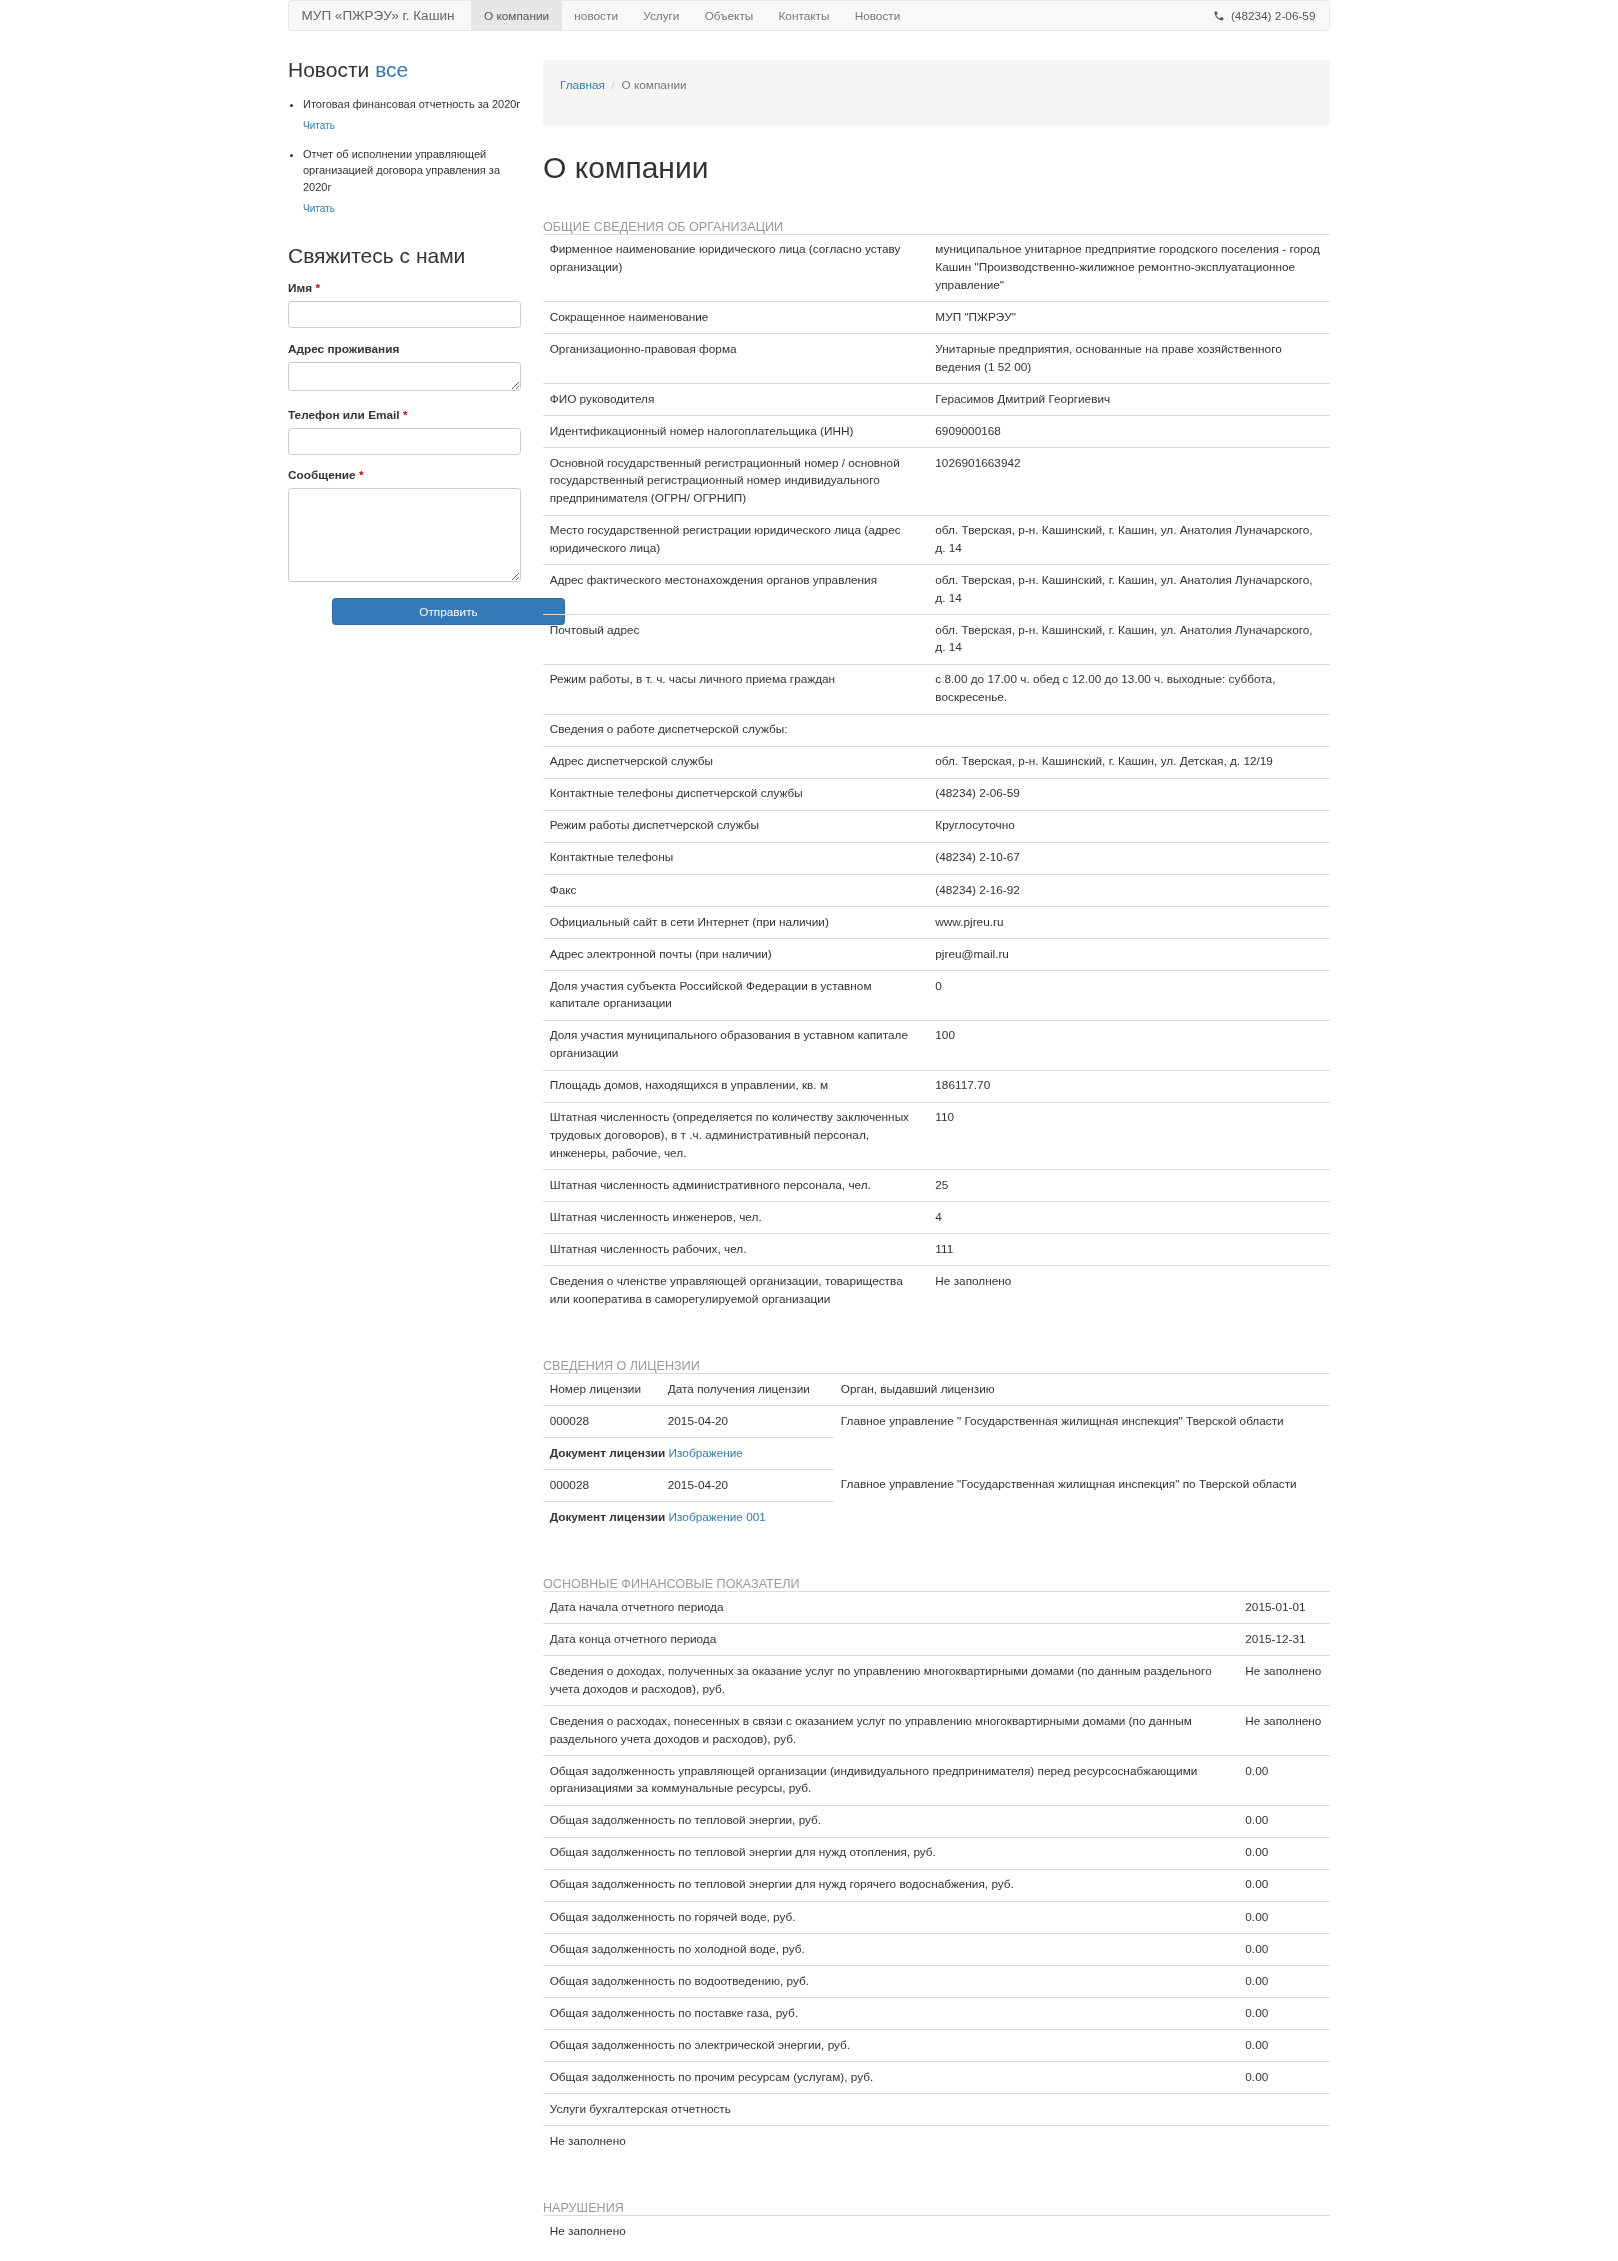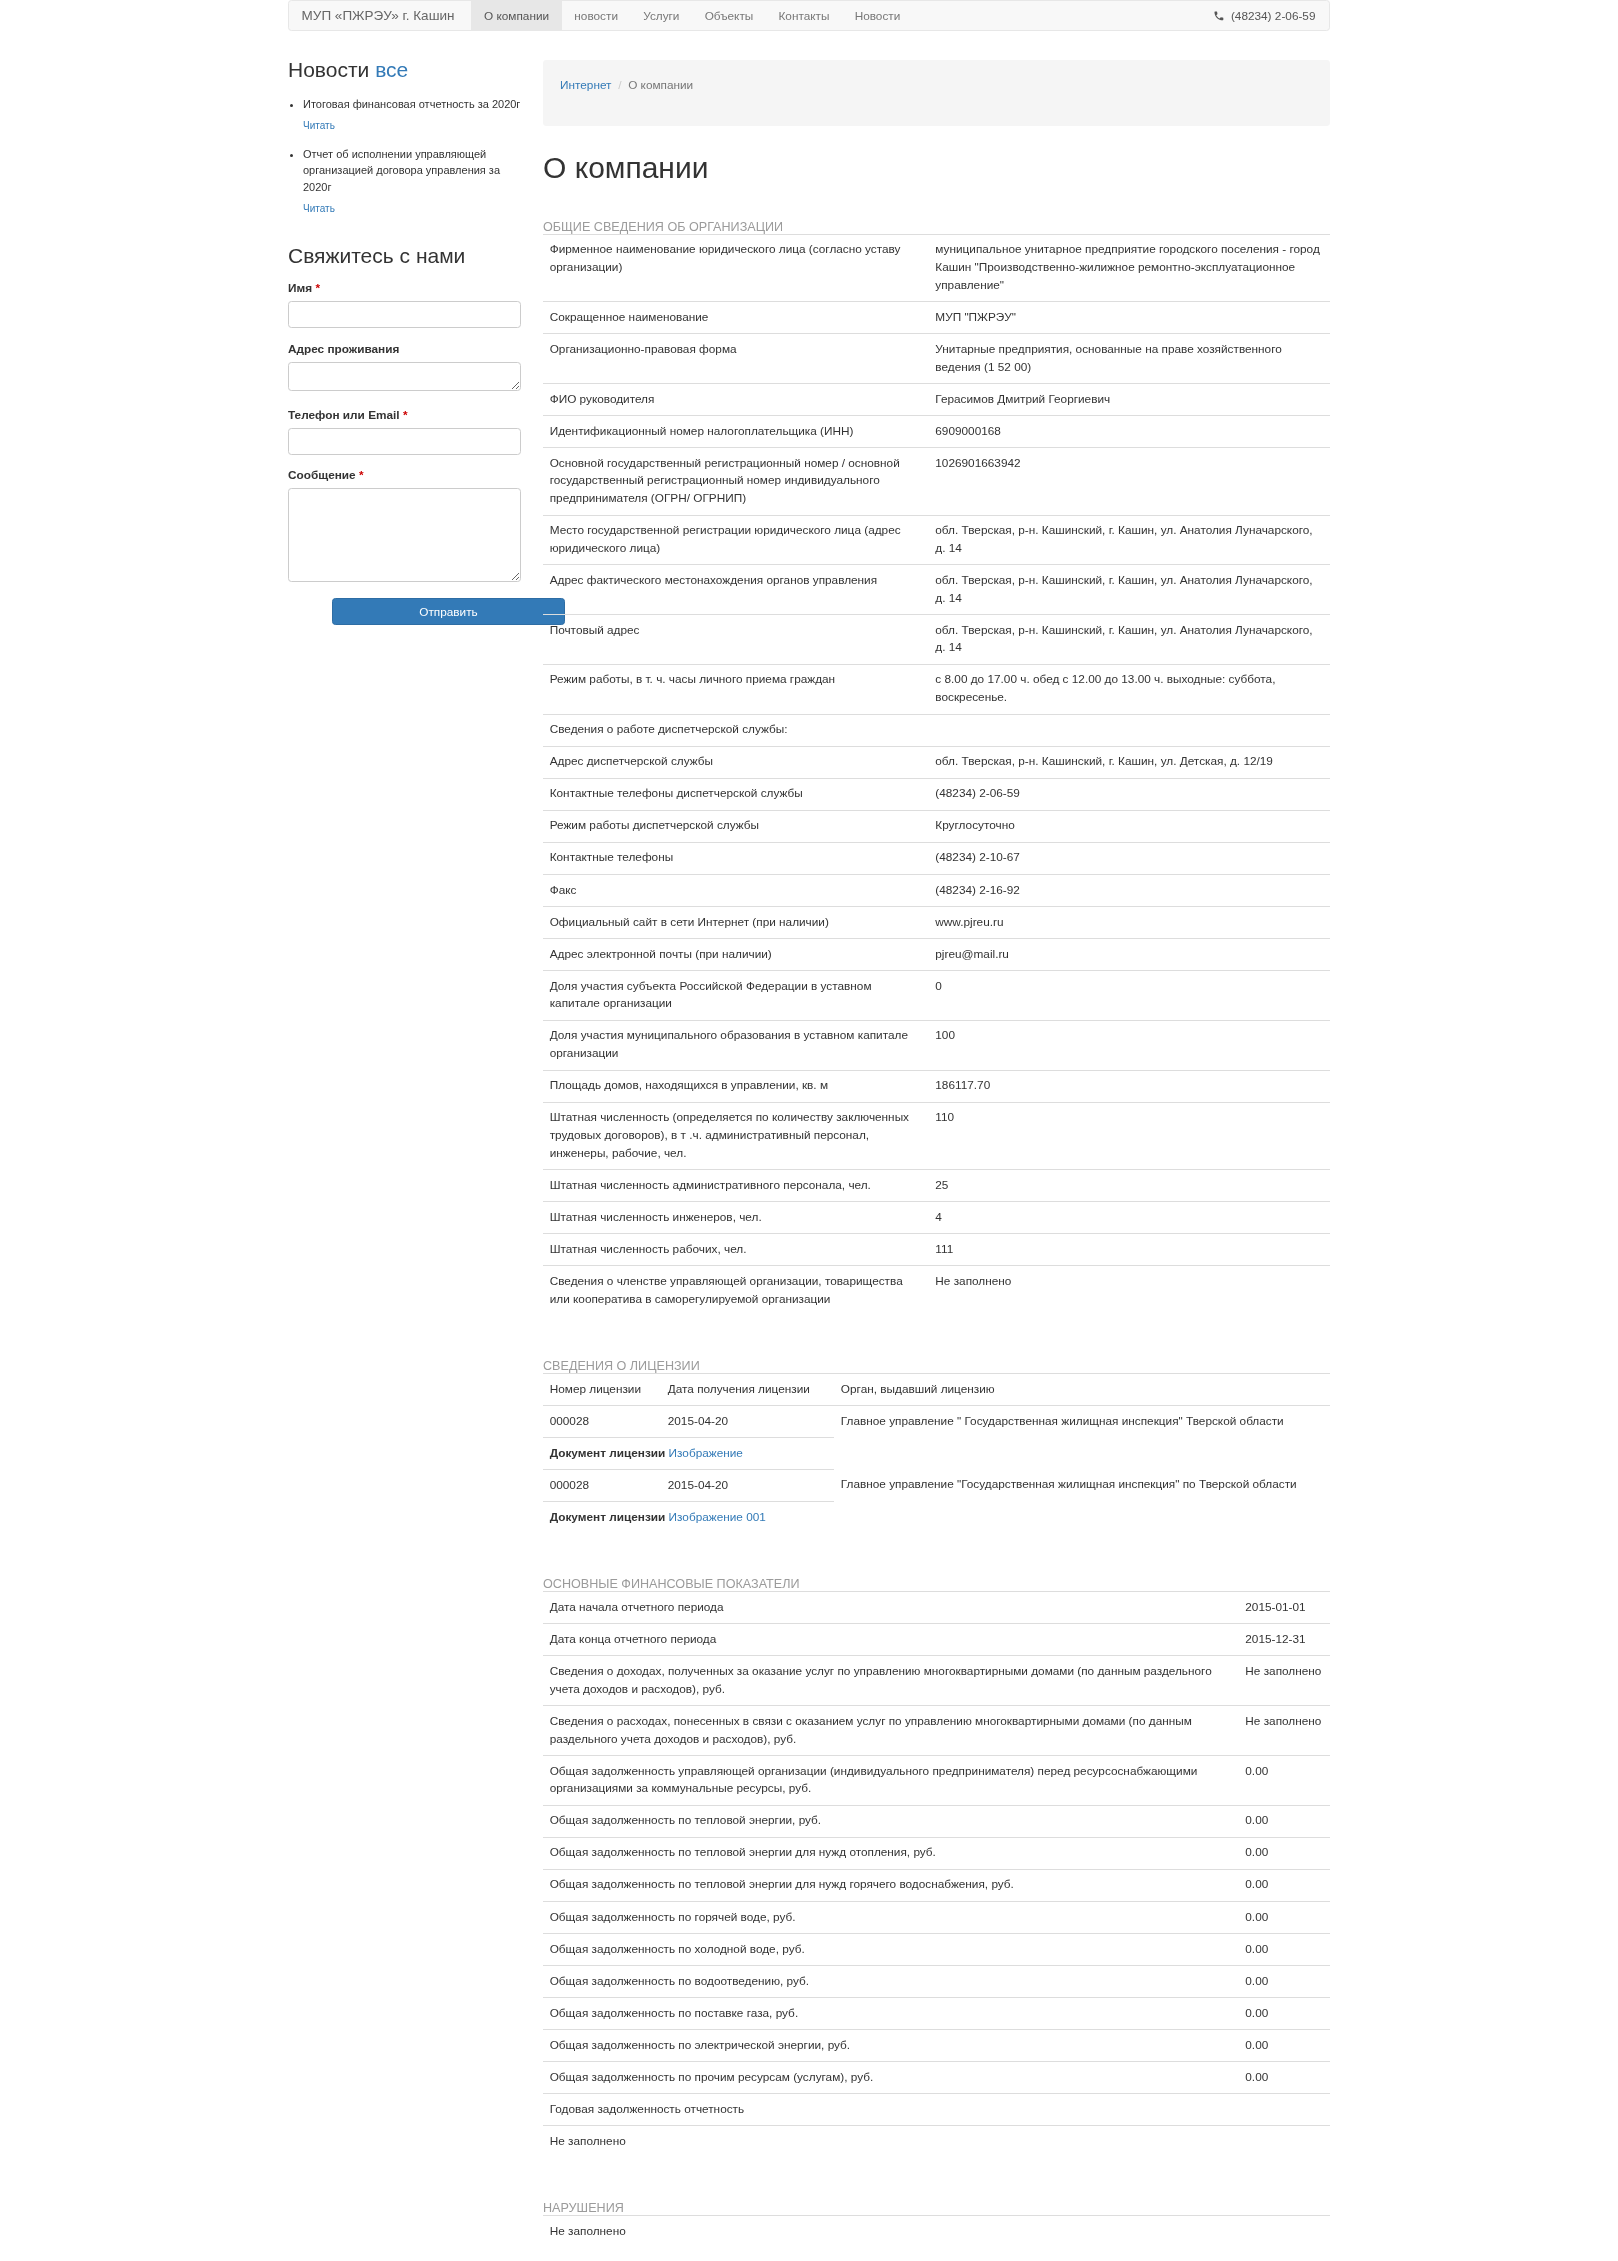--- a/index.html
+++ b/index.html
@@ -122,21 +122,21 @@
             <span class="req">*</span></label>
           <textarea class="form-control ta-big" style=""></textarea>
         </div>
         <button type="button" class="btn-primary">Отправить</button>
       </form>
     </aside>
 
     <main class="main">
 
       <div class="breadcrumb">
-        <a class="link" href="#">Интернет</a><span class="sep">/</span><span class="current">О компании</span>
+        <a class="link" href="#">Главная</a><span class="sep">/</span><span class="current">О компании</span>
       </div>
 
       <h1 class="page-title">О компании</h1>
 
       <div class="section-title">ОБЩИЕ СВЕДЕНИЯ ОБ ОРГАНИЗАЦИИ</div>
       <table class="tbl tbl-general">
         <tbody>
 
             <tr>
               <td class="lbl">Фирменное наименование юридического лица (согласно уставу организации)</td>
@@ -377,21 +377,21 @@
               <td class="fin-val">0.00</td>
             </tr>
 
             <tr>
               <td>Общая задолженность по прочим ресурсам (услугам), руб.</td>
               <td class="fin-val">0.00</td>
             </tr>
           </tbody>
         <tbody>
           <tr>
-            <td colspan="2">Годовая задолженность отчетность</td>
+            <td colspan="2">Услуги бухгалтерская отчетность</td>
           </tr>
           <tr>
             <td colspan="2">Не заполнено</td>
           </tr>
         </tbody>
       </table>
 
       <div class="section-title sp-lg">НАРУШЕНИЯ</div>
       <table class="tbl">
         <tbody>

